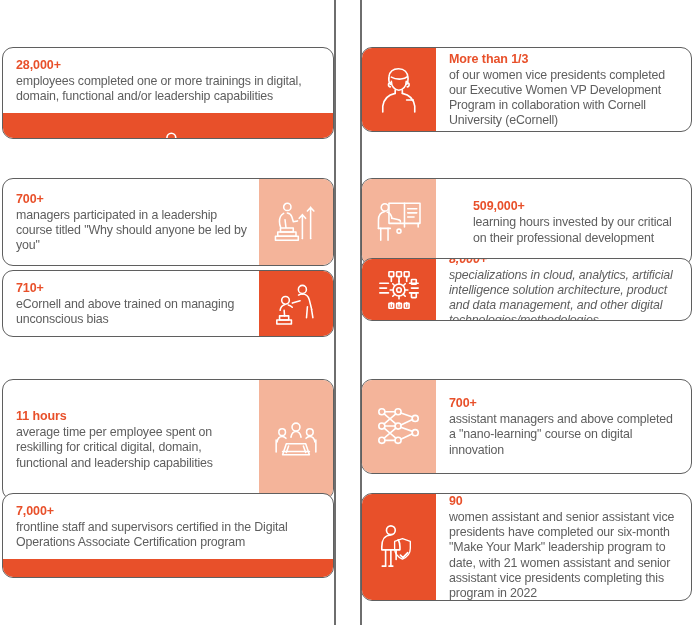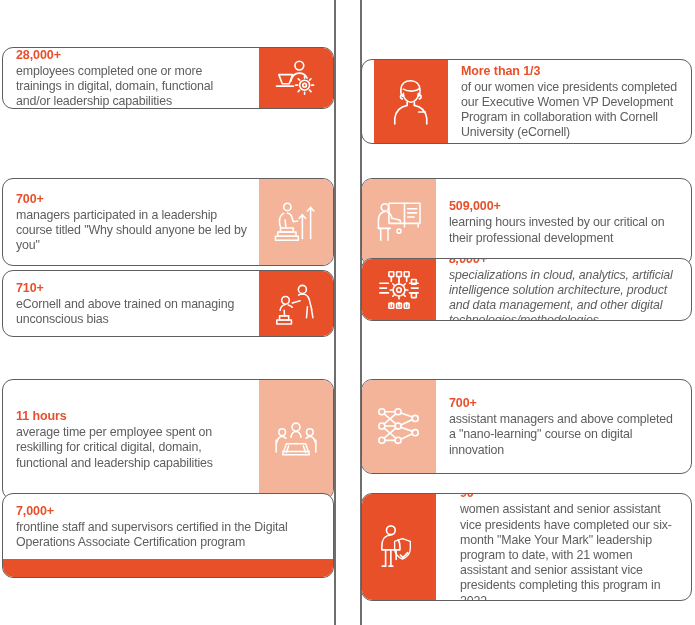--- a/index.html
+++ b/index.html
@@ -88,21 +88,21 @@
     stroke-linecap: round;
     stroke-linejoin: round;
   }
 </style>
 </head>
 <body>
 
 <div id="board">
   <div class="spine left"></div>
   <div class="spine right"></div>
-<div class="card left" style="top: 47px; height: 62px;">
+<div class="card left" style="top: 47px; height: 92px; flex-direction: column;">
       <div class="icon-cell" style="background: rgb(232, 80, 42);">
     <svg viewBox="0 0 48 44" width="46" height="42">
       <circle cx="27.5" cy="9" r="4.6"></circle>
       <path d="M18.5 25.5c1.2-6 4.8-8.6 9-8.6 3.4 0 6.4 1.7 8.1 5.2"></path>
       <path d="M6 18.5h14.5l-3.6 9.5H9.6z"></path>
       <path d="M3.5 30.5h18"></path>
       <circle cx="33" cy="29.5" r="5.2"></circle>
       <circle cx="33" cy="29.5" r="1.9"></circle>
       <path d="M33 22.2v-2.1M33 39v-2.1M25.7 29.5h-2.1M42.4 29.5h-2.1M27.8 24.3l-1.5-1.5M39.7 36.2l-1.5-1.5M27.8 34.7l-1.5 1.5M39.7 22.8l-1.5 1.5"></path>
     </svg>
@@ -186,40 +186,40 @@
       <path d="M1 18.5h15l-3.5 8H4.5z"></path>
       <path d="M41 18.5h15l-3.5 8H44.5z"></path>
       <path d="M20.5 24.5h16l-3 7h-10z"></path>
     </svg>
       </div>
       <div class="text-cell">
         <div class="stat">7,000+</div>
         <div class="desc">frontline staff and supervisors certified in the Digital Operations Associate Certification program</div>
       </div>
     </div>
-    <div class="card right" style="top: 59px; height: 85px; padding-left: 12px;">
+    <div class="card right" style="top: 47px; height: 85px;">
       <div class="icon-cell" style="background: rgb(232, 80, 42);">
     <svg viewBox="0 0 44 48" width="42" height="46">
       <path d="M13 18c-1.5-2-2-5-1.5-8C12.2 5 16 1.8 21.5 1.8c6 0 9.8 3.8 10 9.8.1 2.6-.4 4.8-1.4 6.4"></path>
       <path d="M14 10.5c2.5 1.5 6.5 2.2 10 2 3-.2 5.3-1 6.9-2.4"></path>
       <path d="M14 15c0 5 3.2 9.2 7.8 9.2S29.6 20 29.6 15"></path>
       <path d="M13 16.5c-1.2 0-2 .9-2 2.1s.8 2.1 2 2.1"></path>
       <path d="M30.6 16.5c1.2 0 2 .9 2 2.1s-.8 2.1-2 2.1"></path>
       <path d="M18 24v3.5M25.5 24v3.5"></path>
       <path d="M18 27.5C10.5 29 6 33.5 5 41v6"></path>
       <path d="M25.5 27.5C33 29 37.5 33.5 38.5 41v6"></path>
       <path d="M30 34.5h7"></path>
     </svg>
       </div>
       <div class="text-cell">
         <div class="stat">More than 1/3</div>
         <div class="desc">of our women vice presidents completed our Executive Women VP Development Program in collaboration with Cornell University (eCornell)</div>
       </div>
     </div>
-    <div class="card right" style="top: 178px; height: 88px;">
+    <div class="card right" style="top: 178px; height: 88px; gap: 24px;">
       <div class="icon-cell" style="background: rgb(244, 180, 154);">
     <svg viewBox="0 0 50 46" width="46" height="42">
       <path d="M14 2.5h34v22H14z"></path>
       <path d="M31 2.5v22"></path>
       <path d="M34.5 8.5h10M34.5 13h10M34.5 17.5h7"></path>
       <path d="M31 24.5v4M46 24.5v4"></path>
       <circle cx="9.5" cy="7" r="4"></circle>
       <path d="M9.5 11.5C5 12.3 2.5 15.5 2.5 21v9"></path>
       <path d="M12 12c3 1 4.8 3.6 5.2 7"></path>
       <path d="M17.2 19l7.5 1.5"></path>
@@ -273,21 +273,21 @@
       <path d="M9.2 5h10.6M9.2 20h10.6M9.2 35h10.6"></path>
       <path d="M8.4 7.2l12.3 10.6M8.4 22.2l12.3 10.6M8.4 17.8L20.7 7.2M8.4 32.8L20.7 22.2"></path>
       <path d="M25.9 6.2l12.3 4.4M25.9 18.8l12.3-5.6M25.9 21.2l12.3 4.4M25.9 33.8l12.3-5.6"></path>
     </svg>
       </div>
       <div class="text-cell">
         <div class="stat">700+</div>
         <div class="desc">assistant managers and above completed a "nano-learning" course on digital innovation</div>
       </div>
     </div>
-    <div class="card right" style="top: 493px; height: 108px; gap: 11px;">
+    <div class="card right" style="top: 493px; height: 108px;">
       <div class="icon-cell" style="background: rgb(232, 80, 42);">
     <svg viewBox="0 0 46 48" width="44" height="46">
       <circle cx="14.5" cy="6.5" r="4.6"></circle>
       <path d="M14.5 11.5C8.5 11.5 5 16.5 5 24v3h19v-3c0-3-.6-5.6-1.8-7.6"></path>
       <path d="M9 27v17M14.5 27v17M20 27v10"></path>
       <path d="M5.5 44h3.5M12.5 44h4"></path>
       <path d="M25 20.5l10-3.5 10 3.5v9c0 6.5-4.4 11-10 13.5-5.6-2.5-10-7-10-13.5z" transform="translate(-7,3) scale(0.82) translate(6,-2)"></path>
       <path d="M25.5 30.5l2.6 2.6 5-5.2" transform="translate(-1,2)"></path>
     </svg>
       </div>

